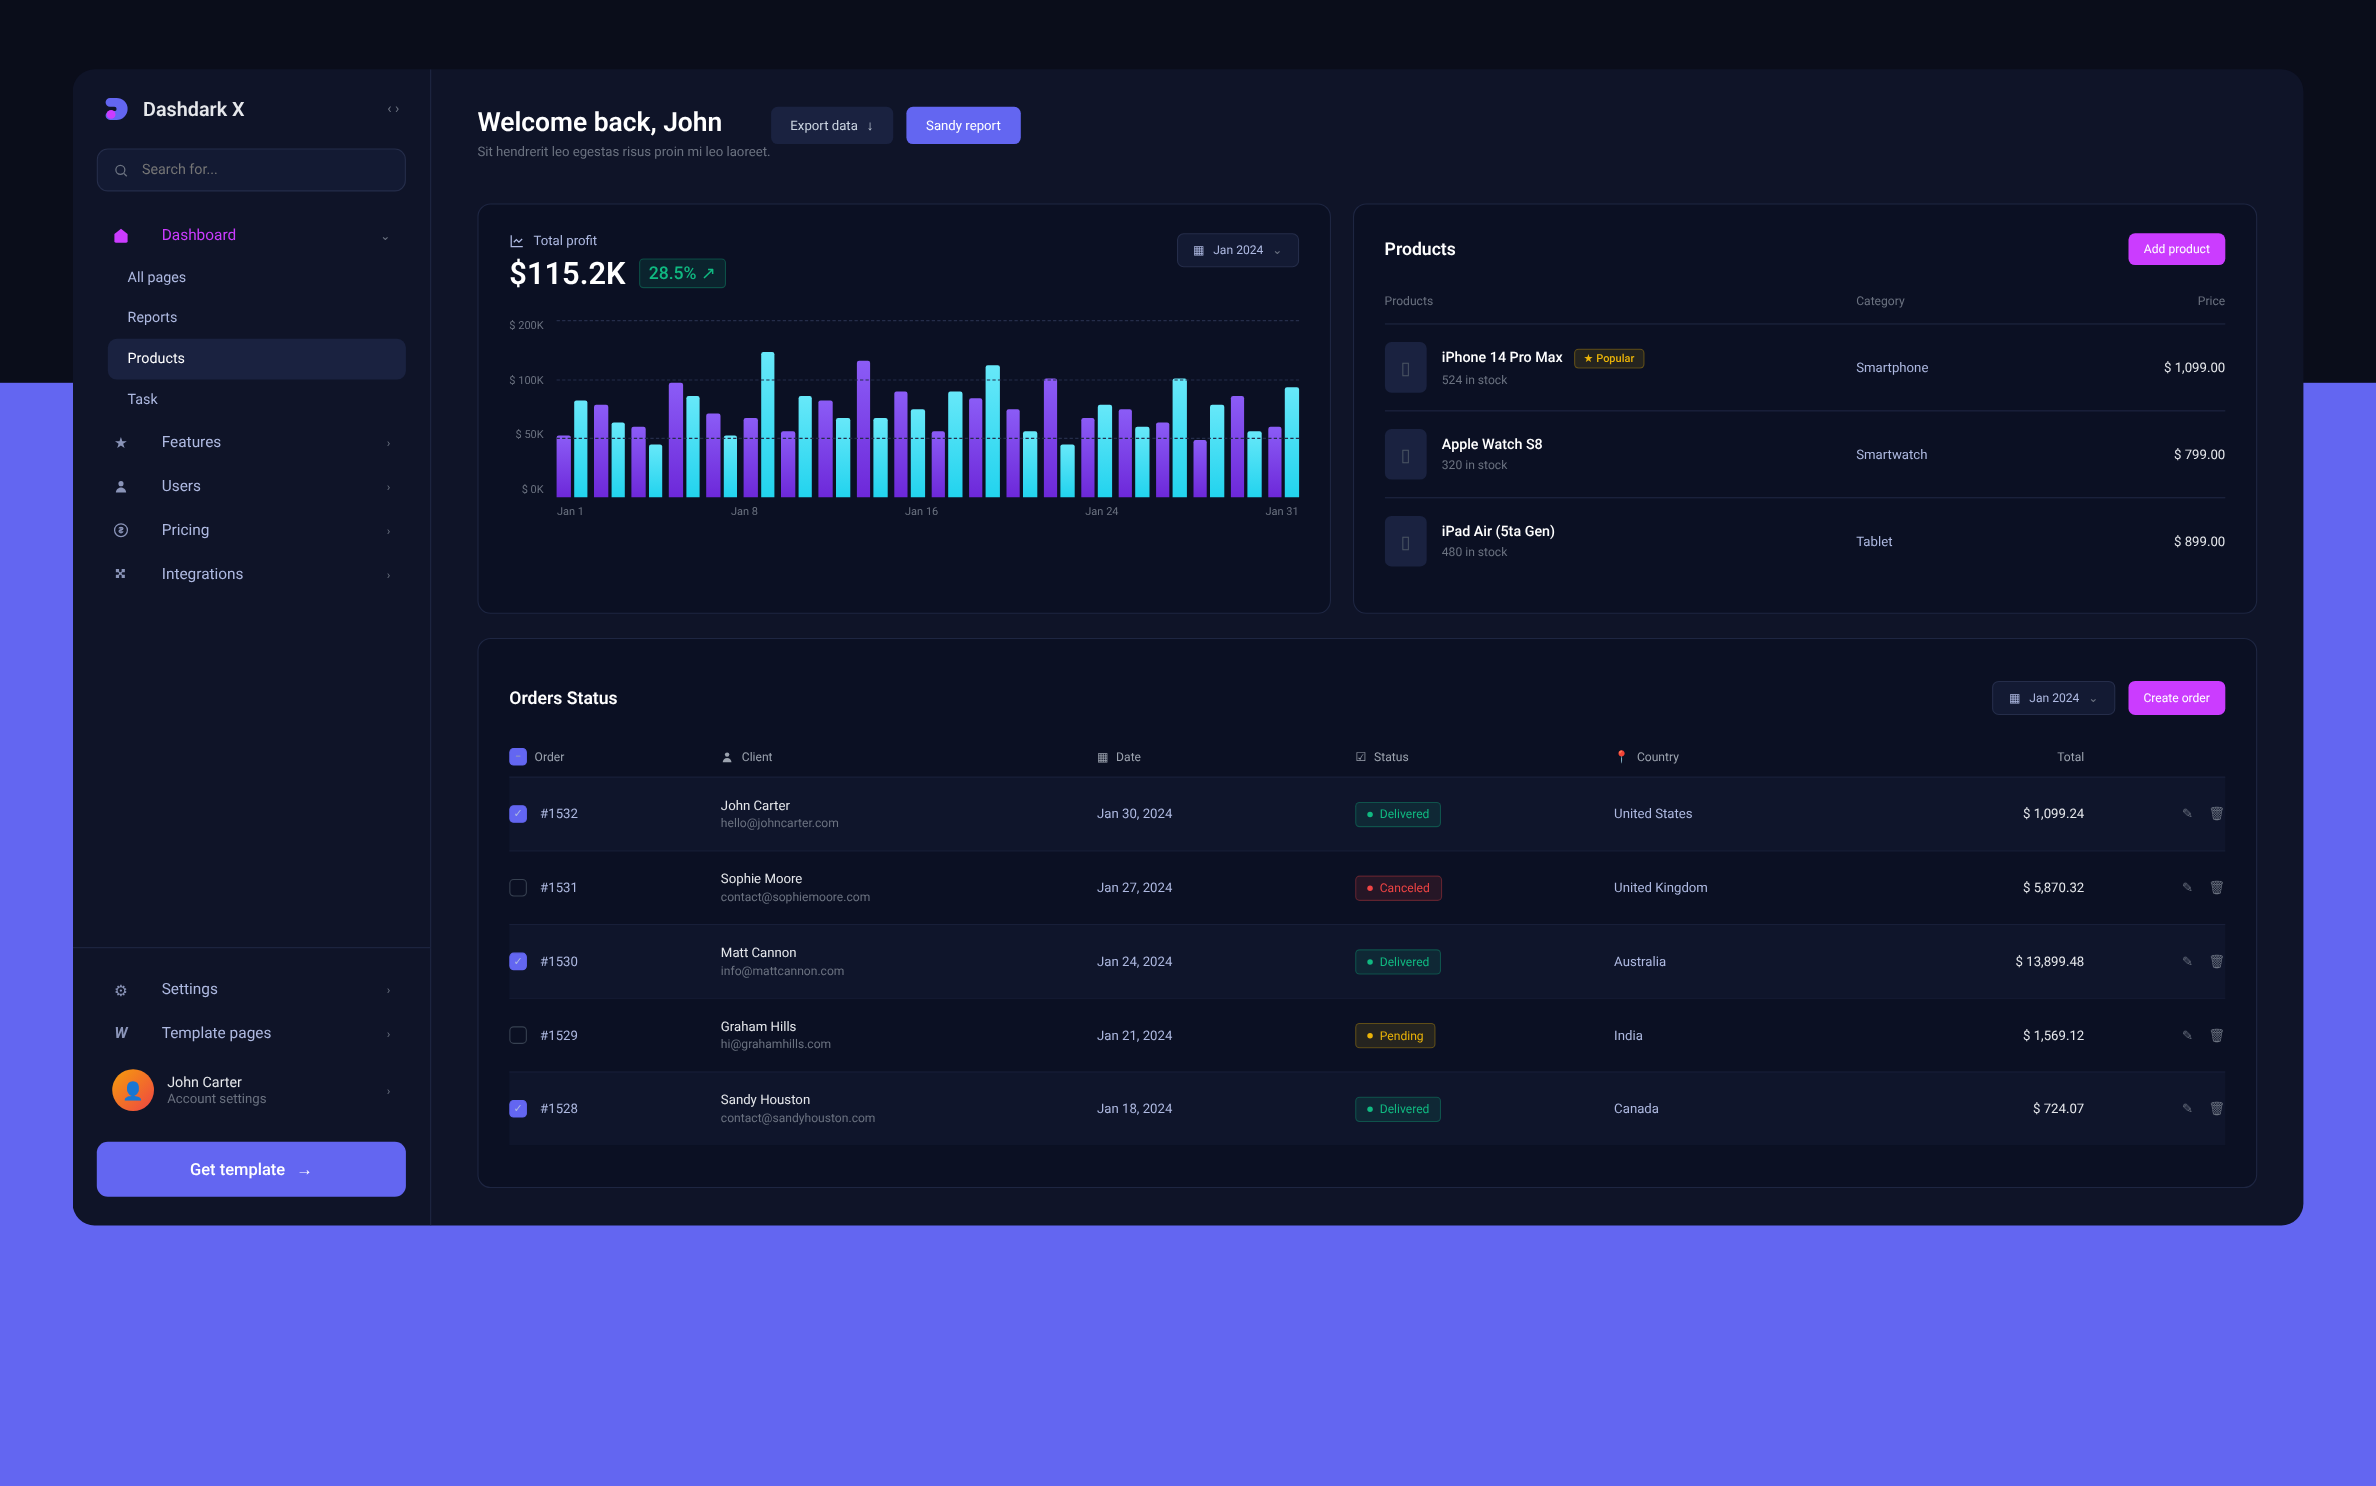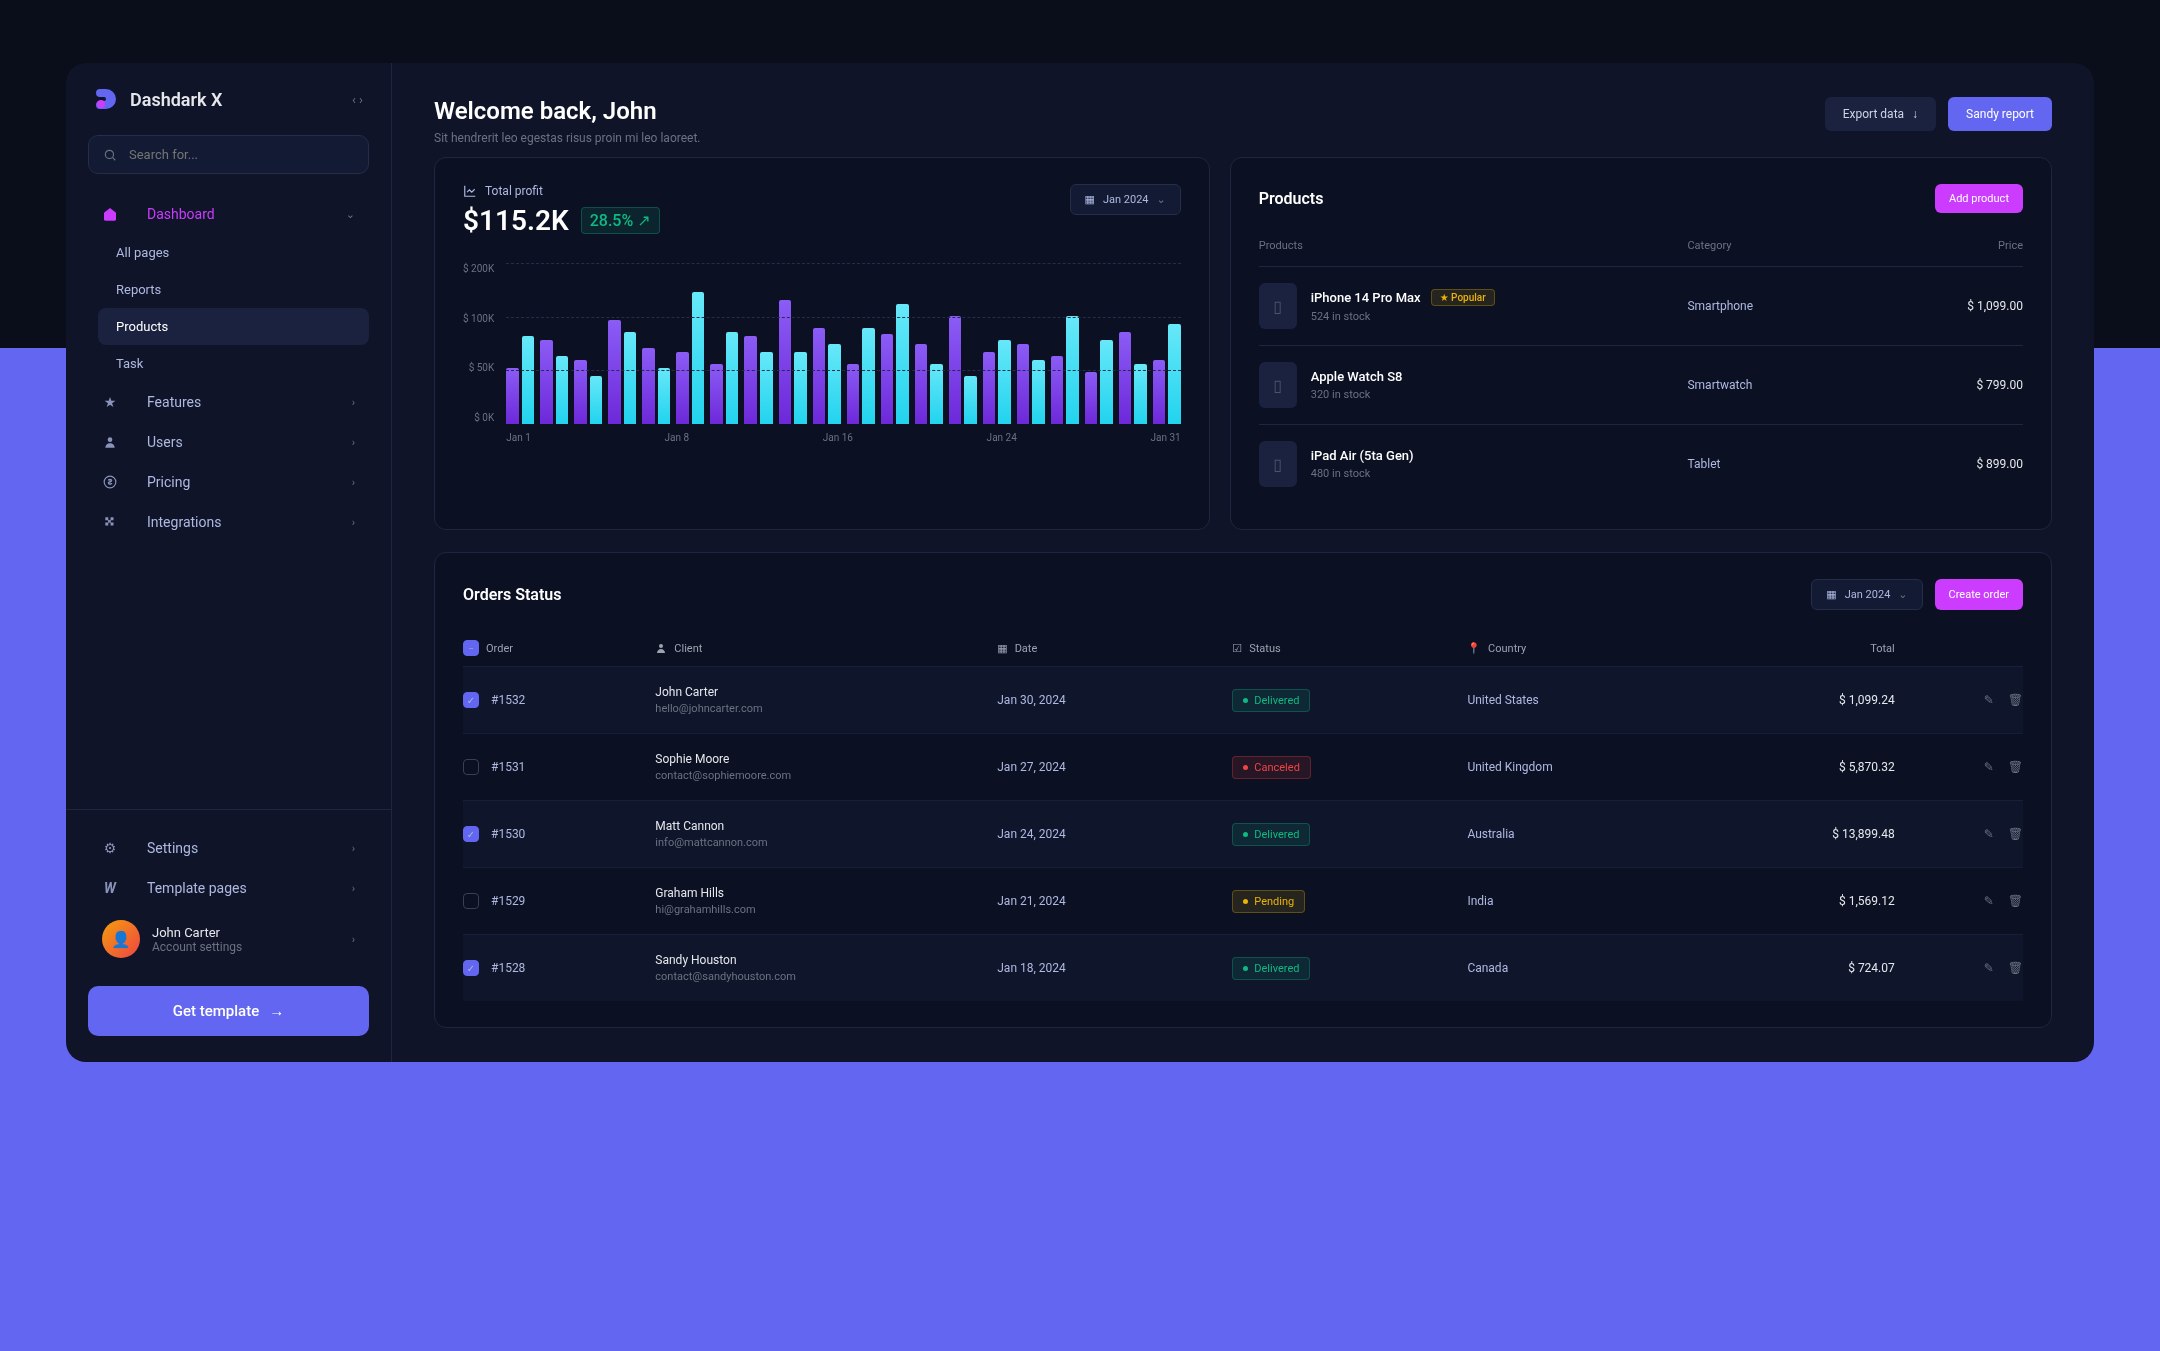--- a/index.html
+++ b/index.html
@@ -27,21 +27,21 @@
 .sub-item{padding:11px 18px;color:#aeb9e1;font-size:13px;border-radius:8px;cursor:pointer}
 .sub-item.active{background:#1a2240;color:#fff}
 .sb-bottom{margin-top:auto;border-top:1px solid #1e2642;padding:18px 22px}
 .user-row{display:flex;align-items:center;gap:12px;padding:12px 14px;justify-content:space-between;cursor:pointer}
 .user-left{display:flex;align-items:center;gap:12px}
 .avatar{width:38px;height:38px;border-radius:50%;background:linear-gradient(135deg,#f59e0b,#ef4444);display:flex;align-items:center;justify-content:center;font-size:16px}
 .user-name{font-size:13px;color:#e5e7eb}
 .user-sub{font-size:12px;color:#6b7280}
 .cta-btn{margin:16px 0 8px;background:#6366f1;color:#fff;border:none;border-radius:10px;padding:16px;width:100%;font-size:15px;font-weight:500;display:flex;align-items:center;justify-content:center;gap:10px;cursor:pointer}
 .main{flex:1;padding:34px 42px;overflow:auto}
-.header-row{display:flex;justify-content:space-between;align-items:flex-start;margin-bottom:12px}
+.header-row{display:flex;align-items:flex-start;margin-bottom:40px}
 .h-title{font-size:24px;font-weight:600;margin-bottom:6px}
 .h-sub{font-size:12px;color:#6b7280}
 .h-actions{display:flex;gap:12px}
 .btn{border:none;border-radius:6px;padding:10px 18px;font-size:12px;cursor:pointer;display:flex;align-items:center;gap:8px}
 .btn-sec{background:#1a2240;color:#cbd5e1}
 .btn-pri{background:#6366f1;color:#fff}
 .btn-sm{padding:8px 14px;font-size:11px}
 .btn-purple{background:#cb3cff;color:#fff}
 .grid-top{display:grid;grid-template-columns:1fr 1.06fr;gap:20px;margin-bottom:22px}
 .card{background:#0b1023;border:1px solid #1e2642;border-radius:12px;padding:26px 28px}
@@ -66,21 +66,21 @@
 .prod-title{font-size:16px;font-weight:600}
 .prod-cols{display:grid;grid-template-columns:2.3fr 1fr .8fr;font-size:11px;color:#6b7280;padding:8px 0;margin-bottom:6px}
 .prod-cols .r{text-align:right}
 .prod-row{display:grid;grid-template-columns:2.3fr 1fr .8fr;align-items:center;padding:16px 0;border-top:1px solid #1e2642}
 .prod-l{display:flex;align-items:center;gap:14px}
 .prod-img{width:38px;height:46px;background:#1a2240;border-radius:6px;display:flex;align-items:center;justify-content:center;color:#4b5563}
 .prod-name{font-size:13px;font-weight:500;display:flex;align-items:center;gap:10px;margin-bottom:4px}
 .prod-stock{font-size:11px;color:#6b7280}
 .prod-cat{font-size:12px;color:#aeb9e1}
 .prod-price{font-size:12px;color:#e5e7eb;text-align:right}
-.orders-card{background:#0b1023;border:1px solid #1e2642;border-radius:12px;padding:26px 28px}
+.orders-card{background:#0b1023;border:1px solid #1e2642;border-radius:12px;padding:38px 28px}
 .orders-head{display:flex;justify-content:space-between;align-items:center;margin-bottom:20px}
 .orders-title{font-size:16px;font-weight:600}
 .orders-actions{display:flex;gap:12px}
 .tbl{width:100%}
 .tbl-head{display:grid;grid-template-columns:.9fr 1.6fr 1.1fr 1.1fr 1.1fr .9fr .6fr;font-size:11px;color:#9ca3af;padding:10px 0}
 .th{display:flex;align-items:center;gap:7px}
 .tbl-row{display:grid;grid-template-columns:.9fr 1.6fr 1.1fr 1.1fr 1.1fr .9fr .6fr;align-items:center;padding:18px 0;font-size:12px;border-top:1px solid rgba(30,38,66,.6)}
 .tbl-row.alt{background:rgba(26,34,64,.3)}
 .ord-l{display:flex;align-items:center;gap:12px;color:#aeb9e1}
 .chk{width:16px;height:16px;border-radius:4px;border:1px solid #374151;display:flex;align-items:center;justify-content:center;font-size:10px}

